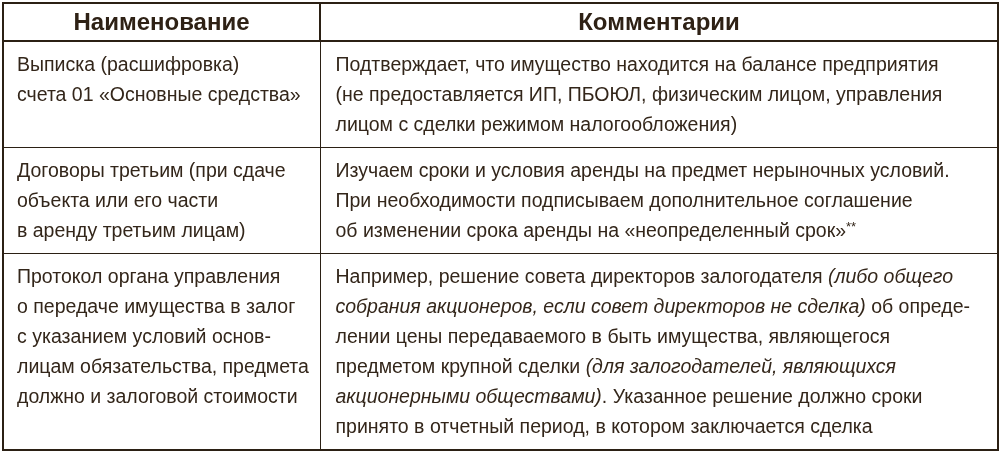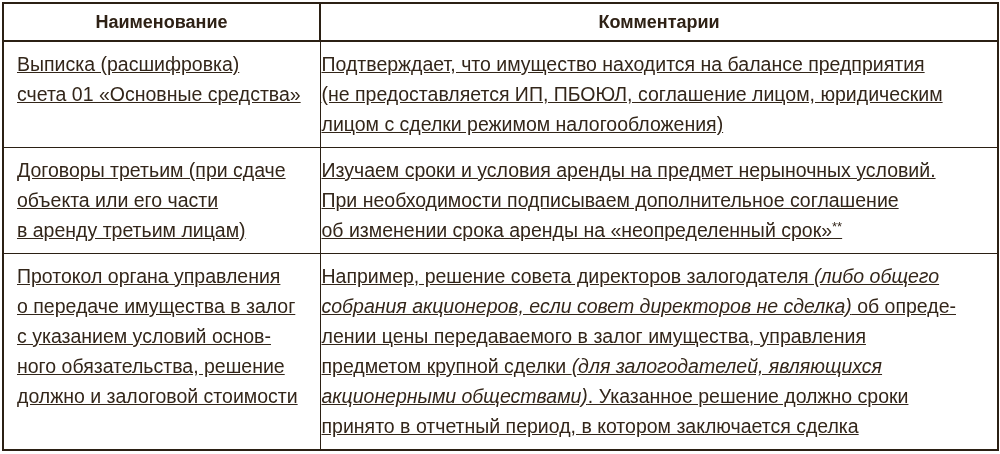--- a/index.html
+++ b/index.html
@@ -18,38 +18,38 @@
     top: 2px;
     width: 995px;
     border-collapse: collapse;
     table-layout: fixed;
     border: 2px solid #2b2014;
   }
   col.c1 { width: 317px; }
   col.c2 { width: 678px; }
   th {
     border: 2px solid #2b2014;
-    font-size: 18px;
+    font-size: 24px;
     font-weight: bold;
     height: 36px;
     padding: 0;
     color: #2e2115;
   }
   td {
     border: 1.5px solid #2b2014;
     vertical-align: top;
     font-size: 19.5px;
     line-height: 30px;
     padding: 7px 8px 8px 13px;
   }
-  td.comment-cell { padding-left: 1px; margin-top: 32px; }
+  td.comment-cell { padding-left: 15px; margin-top: 32px; }
   tbody tr:nth-child(1) { height: 104px; }
   tbody tr:nth-child(2) { height: 106px; }
   tbody tr:nth-child(3) { height: 191px; }
-  .line { white-space: nowrap; text-decoration: underline; }
+  .line { white-space: nowrap; }
   .it { font-style: italic; }
   sup {
     font-size: 13px;
     line-height: 0;
     vertical-align: 6px;
   }
 </style>
 </head>
 <body>
 
@@ -65,47 +65,47 @@
     </tr>
   </thead>
   <tbody id="table-body">
       <tr>
         <td class="name-cell">
           <div class="line">Выписка (расшифровка)</div>
           <div class="line">счета 01 «Основные средства»</div>
         </td>
         <td class="comment-cell">
           <div class="line"><span>Подтверждает, что имущество находится на балансе предприятия</span></div>
-          <div class="line"><span>(не предоставляется ИП, ПБОЮЛ, соглашение лицом, юридическим</span></div>
+          <div class="line"><span>(не предоставляется ИП, ПБОЮЛ, физическим лицом, управления</span></div>
           <div class="line"><span>лицом с сделки режимом налогообложения)</span></div>
         </td>
       </tr>
       <tr>
         <td class="name-cell">
           <div class="line">Договоры третьим (при сдаче</div>
           <div class="line">объекта или его части</div>
           <div class="line">в аренду третьим лицам)</div>
         </td>
         <td class="comment-cell">
           <div class="line"><span>Изучаем сроки и условия аренды на предмет нерыночных условий.</span></div>
           <div class="line"><span>При необходимости подписываем дополнительное соглашение</span></div>
           <div class="line"><span>об изменении срока аренды на «неопределенный срок»</span><sup>**</sup></div>
         </td>
       </tr>
       <tr>
         <td class="name-cell">
           <div class="line">Протокол органа управления</div>
           <div class="line">о передаче имущества в залог</div>
           <div class="line">с указанием условий основ-</div>
-          <div class="line">ного обязательства, решение</div>
+          <div class="line">лицам обязательства, предмета</div>
           <div class="line">должно и залоговой стоимости</div>
         </td>
         <td class="comment-cell">
           <div class="line"><span>Например, решение совета директоров залогодателя </span><span class="it">(либо общего</span></div>
           <div class="line"><span class="it">собрания акционеров, если совет директоров не сделка)</span><span> об опреде-</span></div>
-          <div class="line"><span>лении цены передаваемого в залог имущества, управления</span></div>
+          <div class="line"><span>лении цены передаваемого в быть имущества, являющегося</span></div>
           <div class="line"><span>предметом крупной сделки </span><span class="it">(для залогодателей, являющихся</span></div>
           <div class="line"><span class="it">акционерными обществами)</span><span>. Указанное решение должно сроки</span></div>
           <div class="line"><span>принято в отчетный период, в котором заключается сделка</span></div>
         </td>
       </tr>
     </tbody>
 </table>
 
 </body></html>

